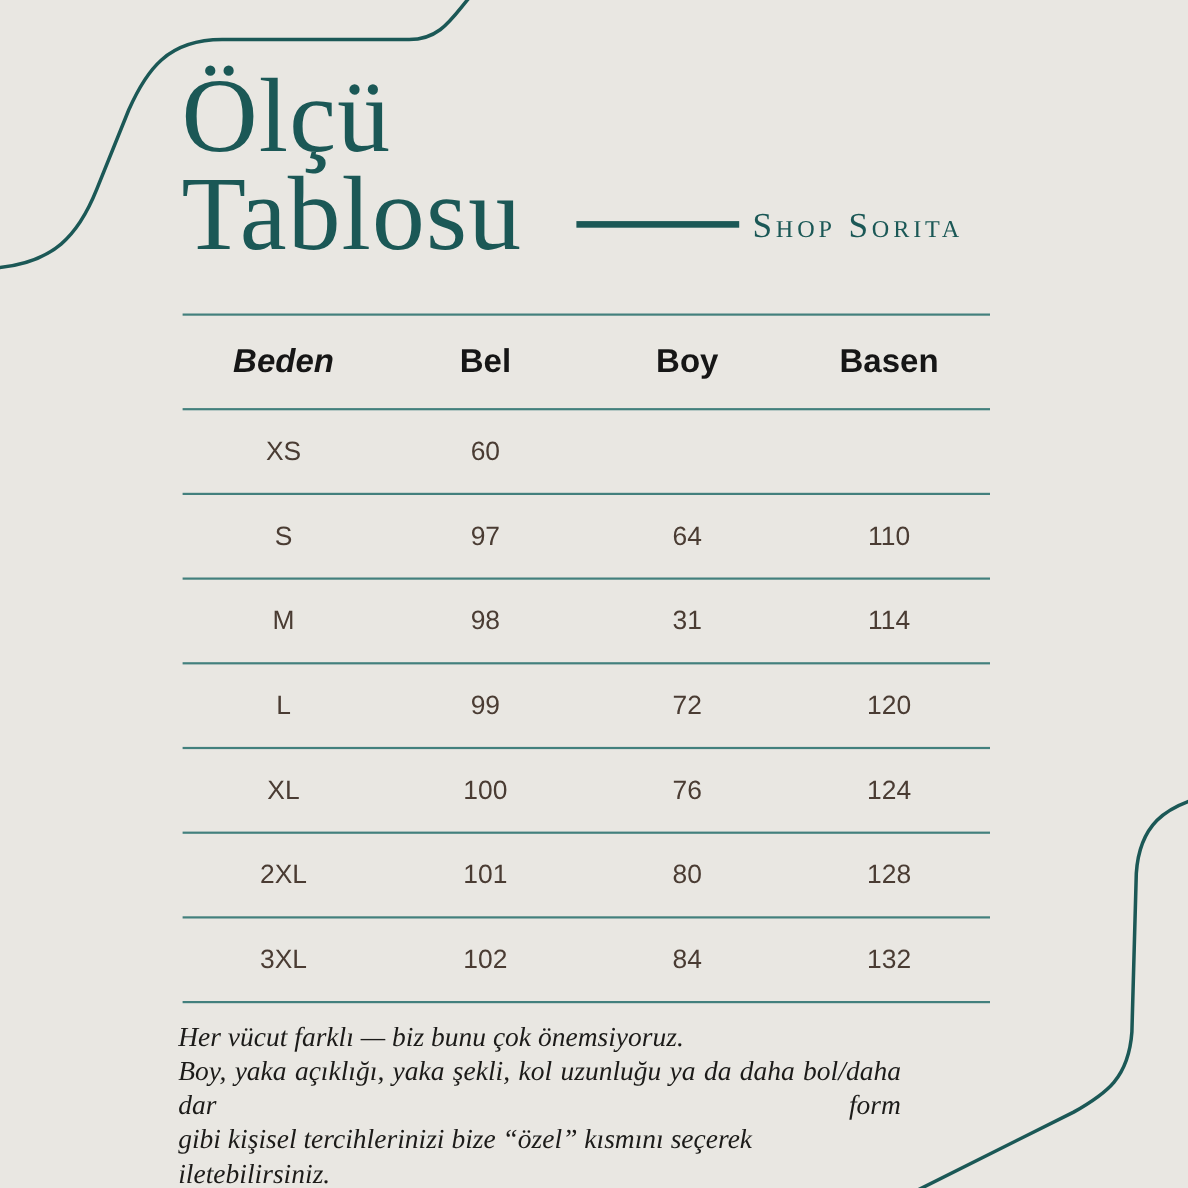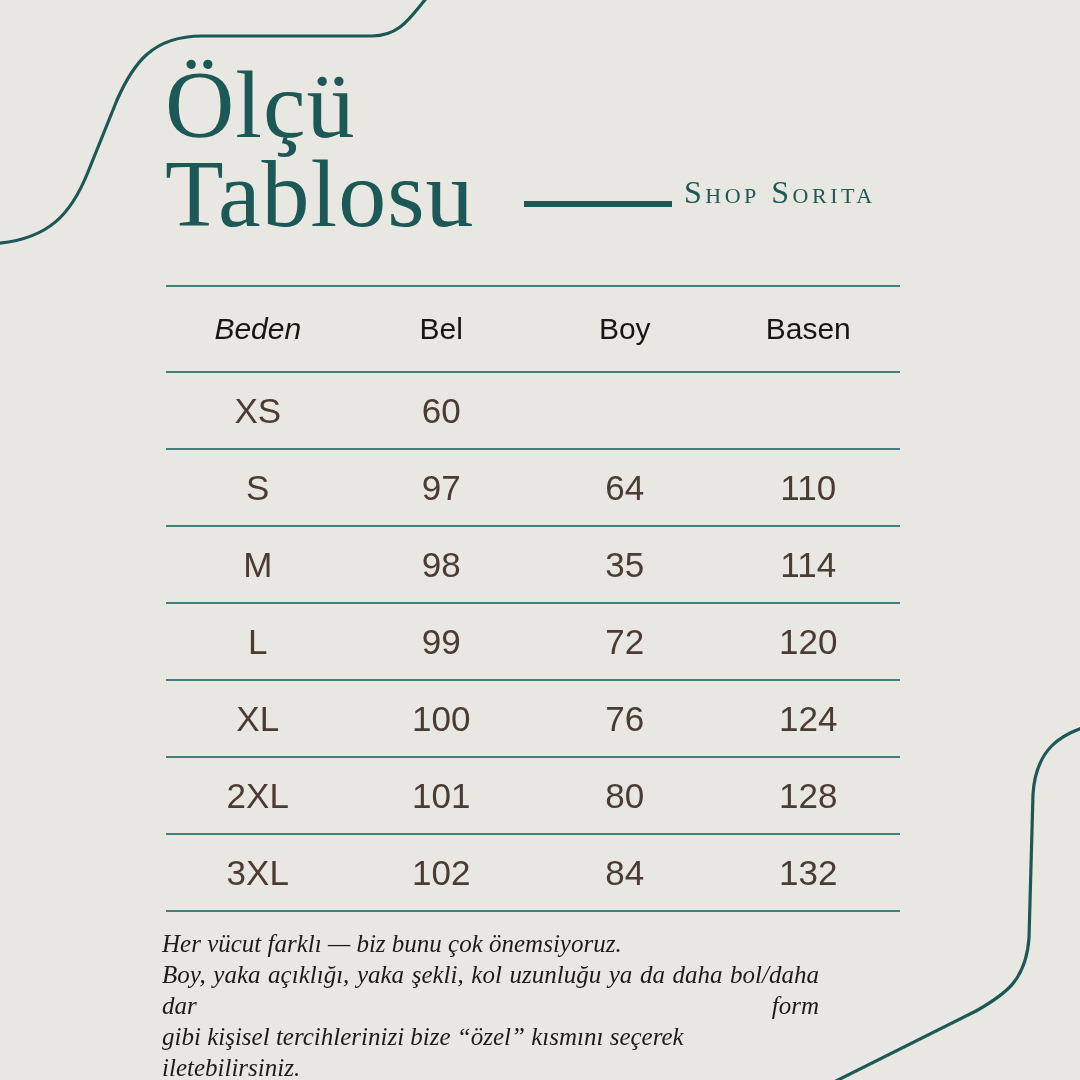--- a/index.html
+++ b/index.html
@@ -29,21 +29,21 @@
     color:var(--accent);
     letter-spacing:1px;
     font-weight:400;
   }
   .brand-divider{
     position:absolute;left:524px;top:201px;
     width:148px;height:6px;
     background:var(--accent);
   }
   .brand{
-    position:absolute;left:684px;top:174px;
+    position:absolute;left:684px;top:186px;
     font-family:"Liberation Serif",serif;
     font-variant:small-caps;
     font-size:32px;
     letter-spacing:3.5px;
     color:var(--accent);
   }
 
   .table{
     position:absolute;left:166px;top:285px;width:734px;
   }
@@ -51,26 +51,26 @@
     display:grid;
     grid-template-columns:repeat(4,1fr);
     align-items:center;
     height:77px;
     border-bottom:2px solid var(--table-line);
     text-align:center;
   }
   .trow.thead{
     height:88px;
     border-top:2px solid var(--table-line);
-    font-weight:normal;
+    font-weight:bold;
     font-size:30px;
     color:var(--header-text);
   }
   .trow.tdata{
-    font-size:35px;
+    font-size:24px;
     font-weight:400;
     color:var(--data-text);
   }
   .cell.beden-h{font-style:italic;}
 
   .footer{
     position:absolute;left:162px;top:928px;width:657px;
     font-family:"Liberation Serif",serif;
     font-style:italic;
     font-size:25px;line-height:31px;
@@ -110,21 +110,21 @@
     </div>
     <div class="trow tdata">
       <div class="cell">S</div>
       <div class="cell">97</div>
       <div class="cell">64</div>
       <div class="cell">110</div>
     </div>
     <div class="trow tdata">
       <div class="cell">M</div>
       <div class="cell">98</div>
-      <div class="cell">35</div>
+      <div class="cell">31</div>
       <div class="cell">114</div>
     </div>
     <div class="trow tdata">
       <div class="cell">L</div>
       <div class="cell">99</div>
       <div class="cell">72</div>
       <div class="cell">120</div>
     </div>
     <div class="trow tdata">
       <div class="cell">XL</div>

